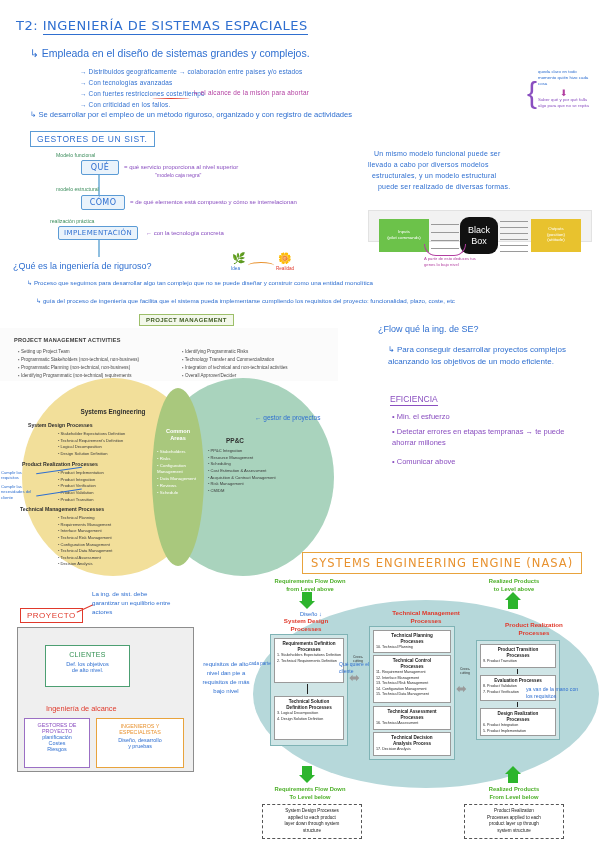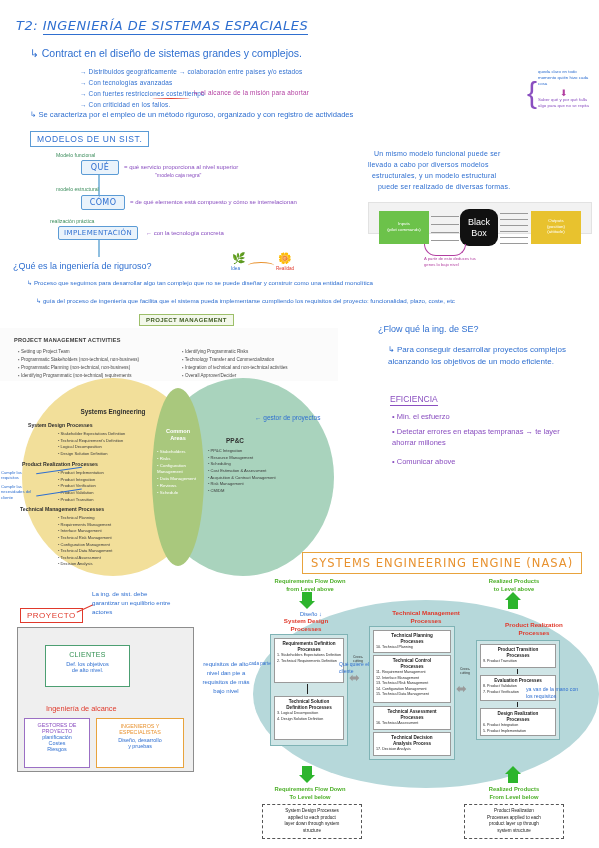--- a/index.html
+++ b/index.html
@@ -93,42 +93,42 @@
   .panel-gray { background:#efefef; border:1px solid #8d8d8d; }
   .cli-box { border:1.4px solid #4c9f72; background:#ffffff; }
   .ges-box { border:1.4px solid #9b6fc4; background:#ffffff; }
   .ing-box { border:1.4px solid #e8a33d; background:#ffffff; }
   .proy-box{ border:1.4px solid #e0392b; color:#e0392b; font-size:8px;
              letter-spacing:.5px; padding:2px 6px; background:#fff; }
 </style>
 </head>
 <body>
 
-<div class="abs t-title" style="left:16px; top:18px;font-style:italic;">
+<div class="abs t-title" style="left:16px; top:18px;">
   <span>T2:</span>
   <span class="u">INGENIERÍA DE SISTEMAS ESPACIALES</span>
 </div>
 
-<div class="abs l1" style="left:30px; top:47px; font-size:10.5px;">↳ Contract en el diseño de sistemas grandes y complejos.</div>
+<div class="abs l1" style="left:30px; top:47px; font-size:10.5px;">↳ Empleada en el diseño de sistemas grandes y complejos.</div>
 
 <div class="abs l2" style="left:80px; top:68px;">→ Distribuidos geográficamente → colaboración entre países y/o estados</div>
 <div class="abs l2" style="left:80px; top:79px;">→ Con tecnologías avanzadas</div>
 <div class="abs l2" style="left:80px; top:90px;">→ Con fuertes restricciones coste/tiempo</div>
 <div class="abs l2" style="left:80px; top:101px;">→ Con criticidad en los fallos.</div>
 <div class="abs" style="left:152px; top:98px; width:38px; height:0; border-top:1px solid #e0392b; border-radius:50%;"></div>
 <div class="abs l2 hand-mag" style="left:193px; top:89px; color:#b23ea0;">↳ el alcance de la misión para abortar</div>
 
-<div class="abs l3" style="left:30px; top:110px;">↳ Se caracteriza por el empleo de un método riguroso, organizado y con registro de actividades</div>
+<div class="abs l3" style="left:30px; top:110px;">↳ Se desarrollar por el empleo de un método riguroso, organizado y con registro de actividades</div>
 
 <div class="abs hand-mag" style="left:538px; top:69px; font-size:4.4px; line-height:1.4; color:#2f6fd0; width:58px;">queda claro en todo momento quién hizo cada cosa</div>
 <div class="abs" style="left:560px; top:88px; color:#b23ea0; font-size:9px;">⬇</div>
 <div class="abs hand-pur" style="left:538px; top:97px; font-size:4.4px; line-height:1.4; width:58px;">Saber qué y por qué falla algo para que no se repita</div>
 <div class="abs" style="left:527px; top:78px; font-size:30px; color:#8a4fc0; line-height:1;">{</div>
 
-<div class="abs box-outline-blue" style="left:30px; top:131px;">MODELOS DE UN SIST.</div>
+<div class="abs box-outline-blue" style="left:30px; top:131px;">GESTORES DE UN SIST.</div>
 
 <div class="abs connector" style="left:98px; top:175px; height:30px;"></div>
 <div class="abs connector" style="left:98px; top:229px; height:28px;"></div>
 
 <div class="abs tiny hand-grn" style="left:56px; top:152px; color:#3f8f5f;">Modelo funcional</div>
 <div class="abs box-blue" style="left:81px; top:160px; width:38px;">QUÉ</div>
 <div class="abs tiny6 hand-pur" style="left:124px; top:163px;">= qué servicio proporciona al nivel superior</div>
 <div class="abs tiny hand-pur" style="left:155px; top:172px;">"modelo caja negra"</div>
 
 <div class="abs tiny hand-grn" style="left:56px; top:186px; color:#3f8f5f;">modelo estructural</div>
@@ -137,21 +137,21 @@
 
 <div class="abs tiny hand-grn" style="left:50px; top:218px; color:#3f8f5f;">realización práctica</div>
 <div class="abs box-blue" style="left:58px; top:226px; width:80px; font-size:7px;">IMPLEMENTACIÓN</div>
 <div class="abs tiny6 hand-pur" style="left:146px; top:229px;">← con la tecnología concreta</div>
 
 <div class="abs l2" style="left:374px; top:150px; font-size:7px;">Un mismo modelo funcional puede ser</div>
 <div class="abs l2" style="left:368px; top:161px; font-size:7px;">llevado a cabo por diversos modelos</div>
 <div class="abs l2" style="left:372px; top:172px; font-size:7px;">estructurales, y un modelo estructural</div>
 <div class="abs l2" style="left:378px; top:183px; font-size:7px;">puede ser realizado de diversas formas.</div>
 
-<div class="abs bb-wrap" style="left:368px; top:202px; width:224px; height:32px;">
+<div class="abs bb-wrap" style="left:368px; top:210px; width:224px; height:32px;">
   <div class="abs bb-in" style="left:10px; top:8px; width:50px; height:33px;">
     <div class="bb-lbl" style="padding-top:10px;">Inputs</div>
     <div class="bb-lbl">(pilot commands)</div>
   </div>
 
   <div class="abs" style="left:62px; top:9px; width:28px;">
     <div class="bb-line" style="margin-top:4px;"></div>
     <div class="bb-line" style="margin-top:7px;"></div>
     <div class="bb-line" style="margin-top:7px;"></div>
     <div class="bb-line" style="margin-top:7px;"></div>
@@ -276,21 +276,21 @@
 
 <div class="abs" style="left:378px; top:324px; font-size:9px; color:#2f6fd0;">¿Flow qué la ing. de SE?</div>
 <div class="abs" style="left:388px; top:344px; width:180px; font-size:8px; color:#2f6fd0; line-height:1.5;">↳ Para conseguir desarrollar proyectos complejos alcanzando los objetivos de un modo eficiente.</div>
 <div class="abs" style="left:390px; top:394px; font-size:8.5px; color:#8a4fc0; border-bottom:1px solid #8a4fc0; padding-bottom:1px;">EFICIENCIA</div>
 <div class="abs" style="left:392px; top:412px; font-size:7.5px; color:#8a4fc0;">
   <span>•</span>
   <span>Min. el esfuerzo</span>
 </div>
 <div class="abs" style="left:392px; top:427px; width:178px; font-size:7.5px; color:#8a4fc0; line-height:1.45;">
   <span>•</span>
-  <span>Detectar errores en etapas tempranas → te layer ahorrar millones</span>
+  <span>Detectar errores en etapas tempranas → te puede ahorrar millones</span>
 </div>
 <div class="abs" style="left:392px; top:457px; font-size:7.5px; color:#8a4fc0;">
   <span>•</span>
   <span>Comunicar above</span>
 </div>
 
 <div class="abs nasa-title" style="left:302px; top:552px;">SYSTEMS ENGINEERING ENGINE (NASA)</div>
 
 <div class="abs oval" style="left:253px; top:600px; width:346px; height:188px;"></div>
 

